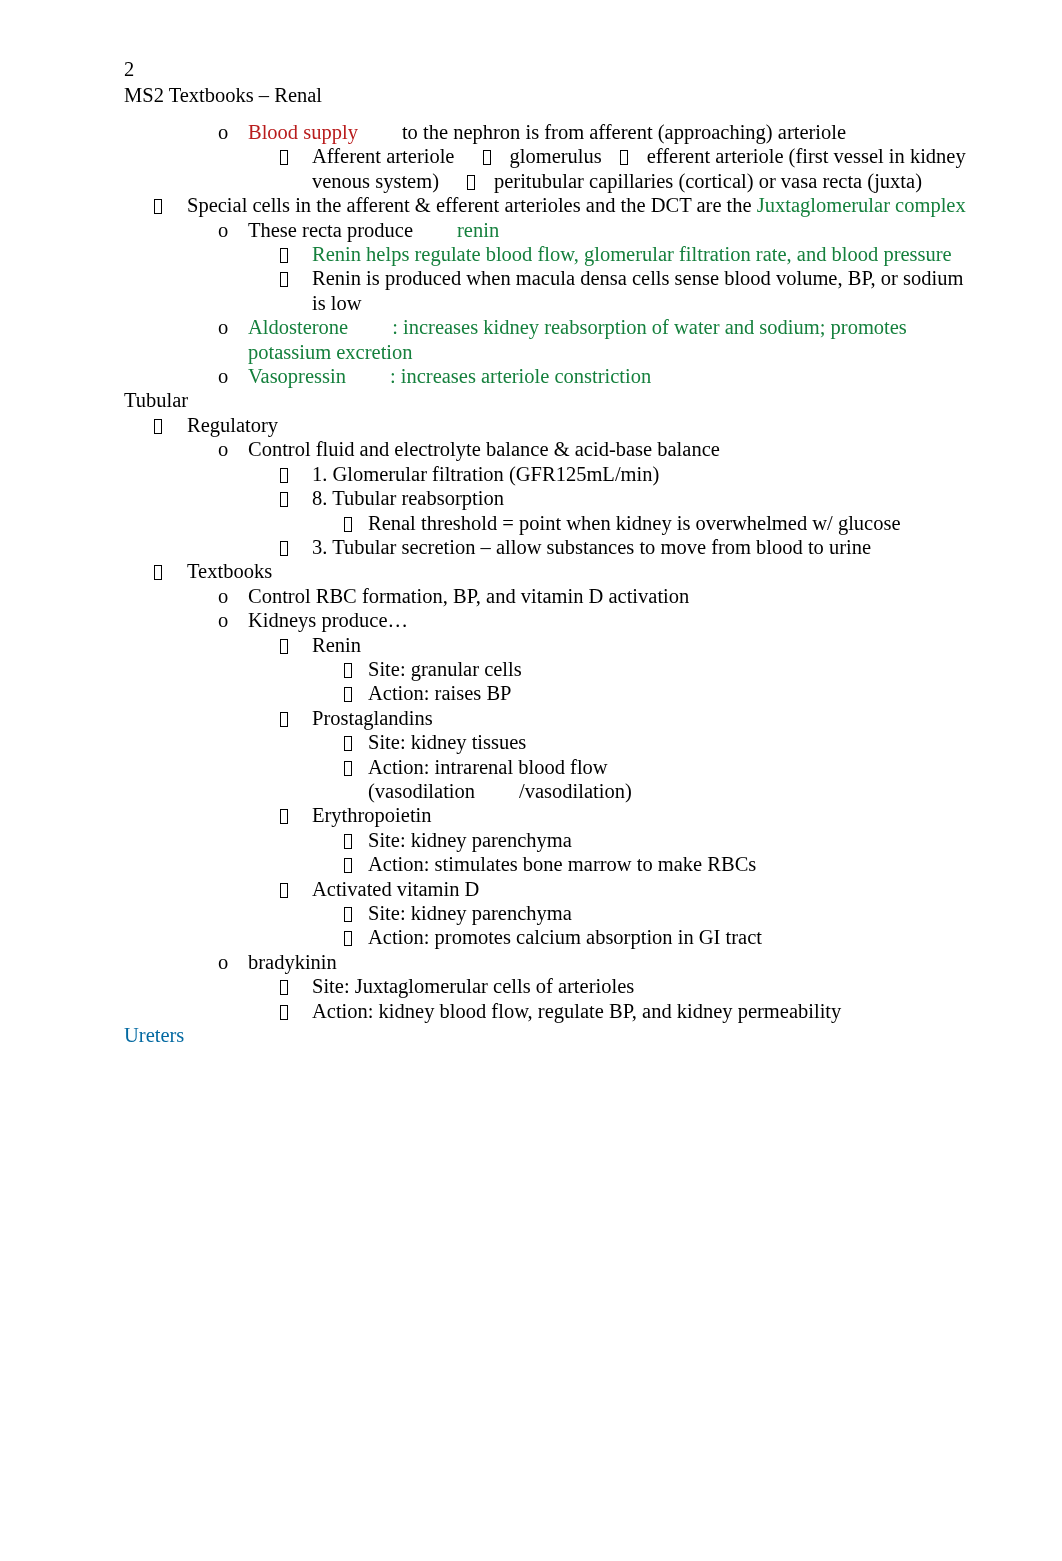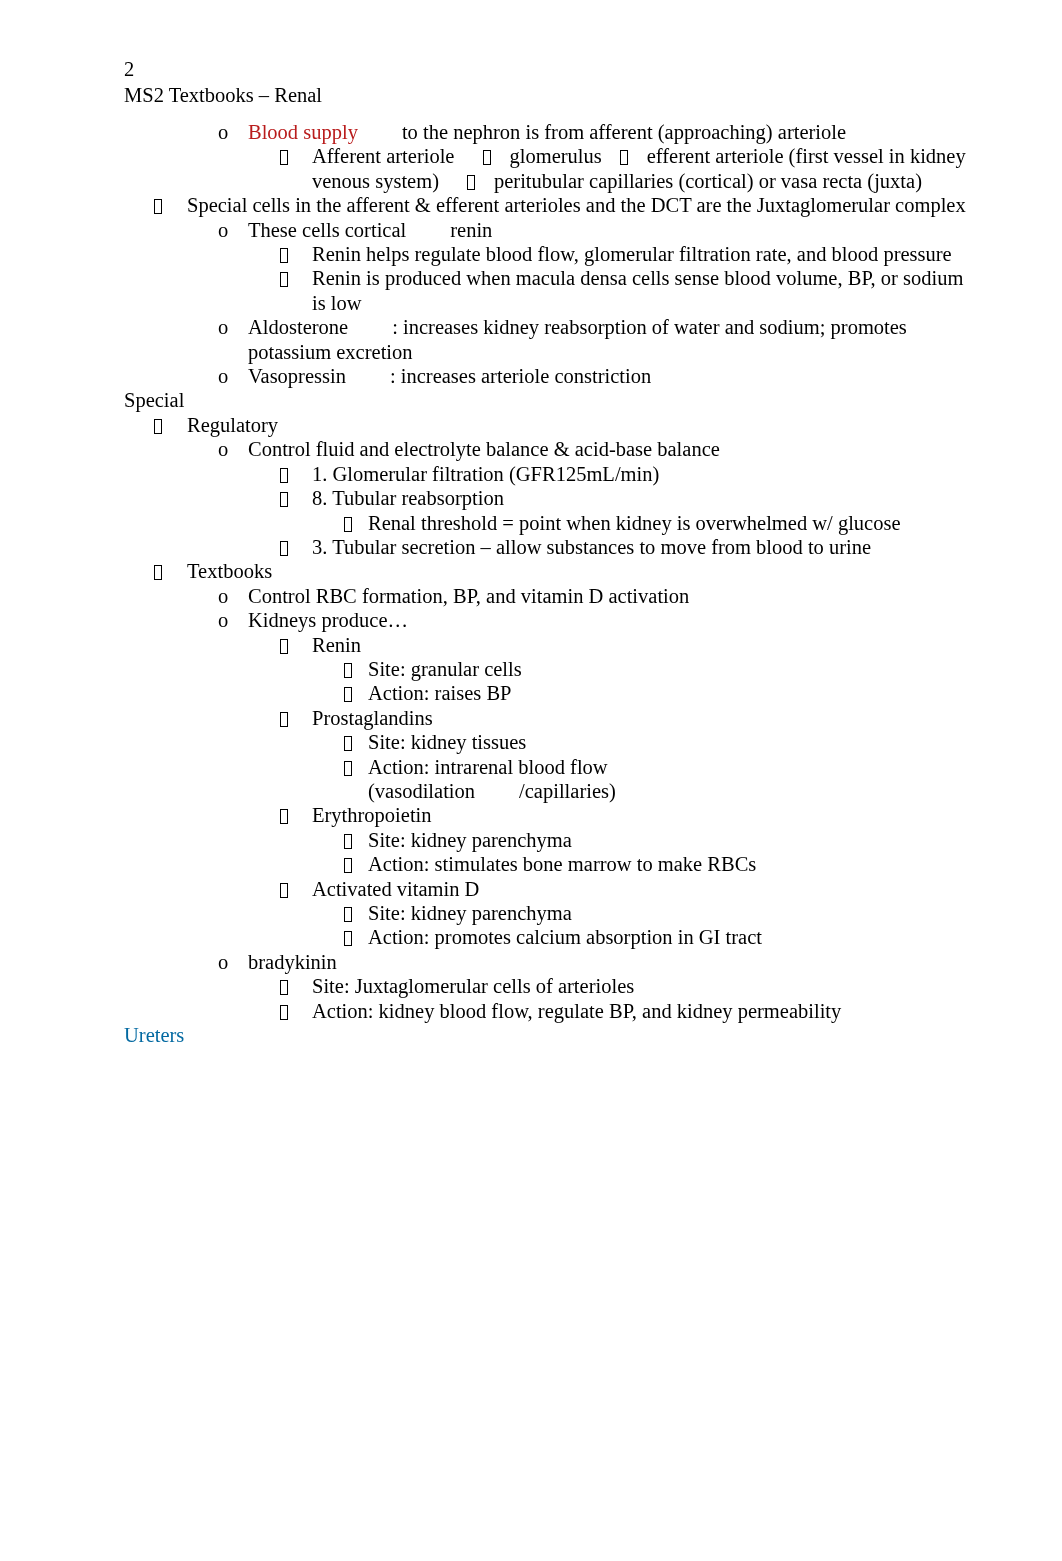--- a/index.html
+++ b/index.html
@@ -78,21 +78,21 @@
 
   
   .gap { display: inline-block; width: 44px; }
   .gap-sm { display: inline-block; width: 28px; }
   .gap-xs { display: inline-block; width: 18px; }
 
   .o-mark { font-size: 20.5px; }
 
   
   .c-red    { color: #b91c1c; }
-  .c-purple { color: #000000; }
+  .c-purple { color: #15803d; }
   .c-salmon { color: #0369a1; }
 
   .tail { height: 1px; }
 </style>
 </head>
 <body>
 
 <div class="page">
 
   <div class="doc-header">
@@ -118,21 +118,21 @@
     <span class="mark"><span class="tofu"></span></span>
     <span class="txt">
       <span>Special cells in the afferent &amp; efferent arterioles and the DCT are the</span>
       <span class="c-purple">Juxtaglomerular complex</span>
     </span>
   </div>
 
   <div class="blk lvl2">
     <span class="mark o-mark">o</span>
     <span class="txt">
-      <span>These cells cortical</span><span class="gap"></span><span class="c-purple">renin</span>
+      <span>These recta produce</span><span class="gap"></span><span class="c-purple">renin</span>
     </span>
   </div>
 
   <div class="blk lvl3 c-purple">
     <span class="mark"><span class="tofu"></span></span>
     <span class="txt">Renin helps regulate blood flow, glomerular filtration rate, and blood pressure</span>
   </div>
 
   <div class="blk lvl3">
     <span class="mark"><span class="tofu"></span></span>
@@ -146,21 +146,21 @@
     </span>
   </div>
 
   <div class="blk lvl2">
     <span class="mark o-mark">o</span>
     <span class="txt c-purple">
       <span>Vasopressin</span><span class="gap"></span><span>:  increases arteriole constriction</span>
     </span>
   </div>
 
-  <div class="ln plain lvl0">Special</div>
+  <div class="ln plain lvl0">Tubular</div>
 
   <div class="blk lvl1">
     <span class="mark"><span class="tofu"></span></span>
     <span class="txt">Regulatory</span>
   </div>
 
   <div class="blk lvl2">
     <span class="mark o-mark">o</span>
     <span class="txt">Control fluid and electrolyte balance &amp; acid-base balance</span>
   </div>
@@ -218,21 +218,21 @@
     <span class="txt">Prostaglandins</span>
   </div>
   <div class="blk lvl4">
     <span class="mark"><span class="tofu"></span></span>
     <span class="txt">Site: kidney tissues</span>
   </div>
   <div class="blk lvl4">
     <span class="mark"><span class="tofu"></span></span>
     <span class="txt">
       <span>Action: intrarenal blood flow</span><br>
-      <span>(vasodilation</span><span class="gap"></span><span>/capillaries)</span>
+      <span>(vasodilation</span><span class="gap"></span><span>/vasodilation)</span>
     </span>
   </div>
 
   <div class="blk lvl3">
     <span class="mark"><span class="tofu"></span></span>
     <span class="txt">Erythropoietin</span>
   </div>
   <div class="blk lvl4">
     <span class="mark"><span class="tofu"></span></span>
     <span class="txt">Site: kidney parenchyma</span>

